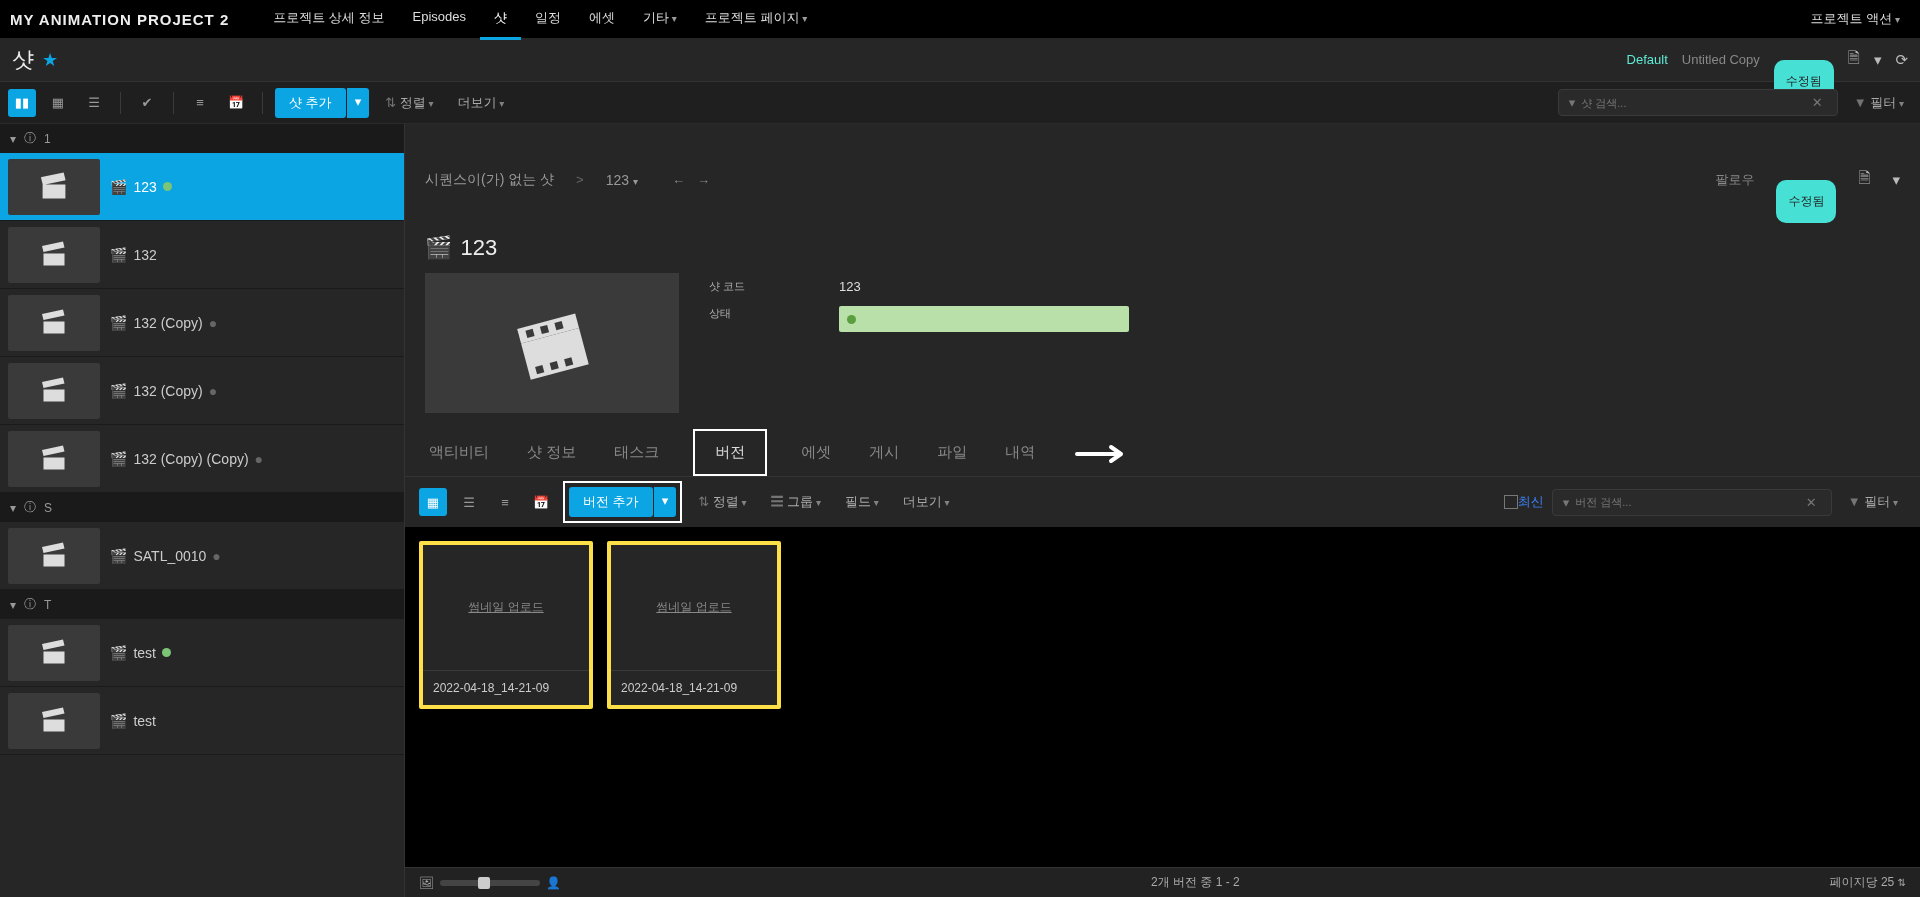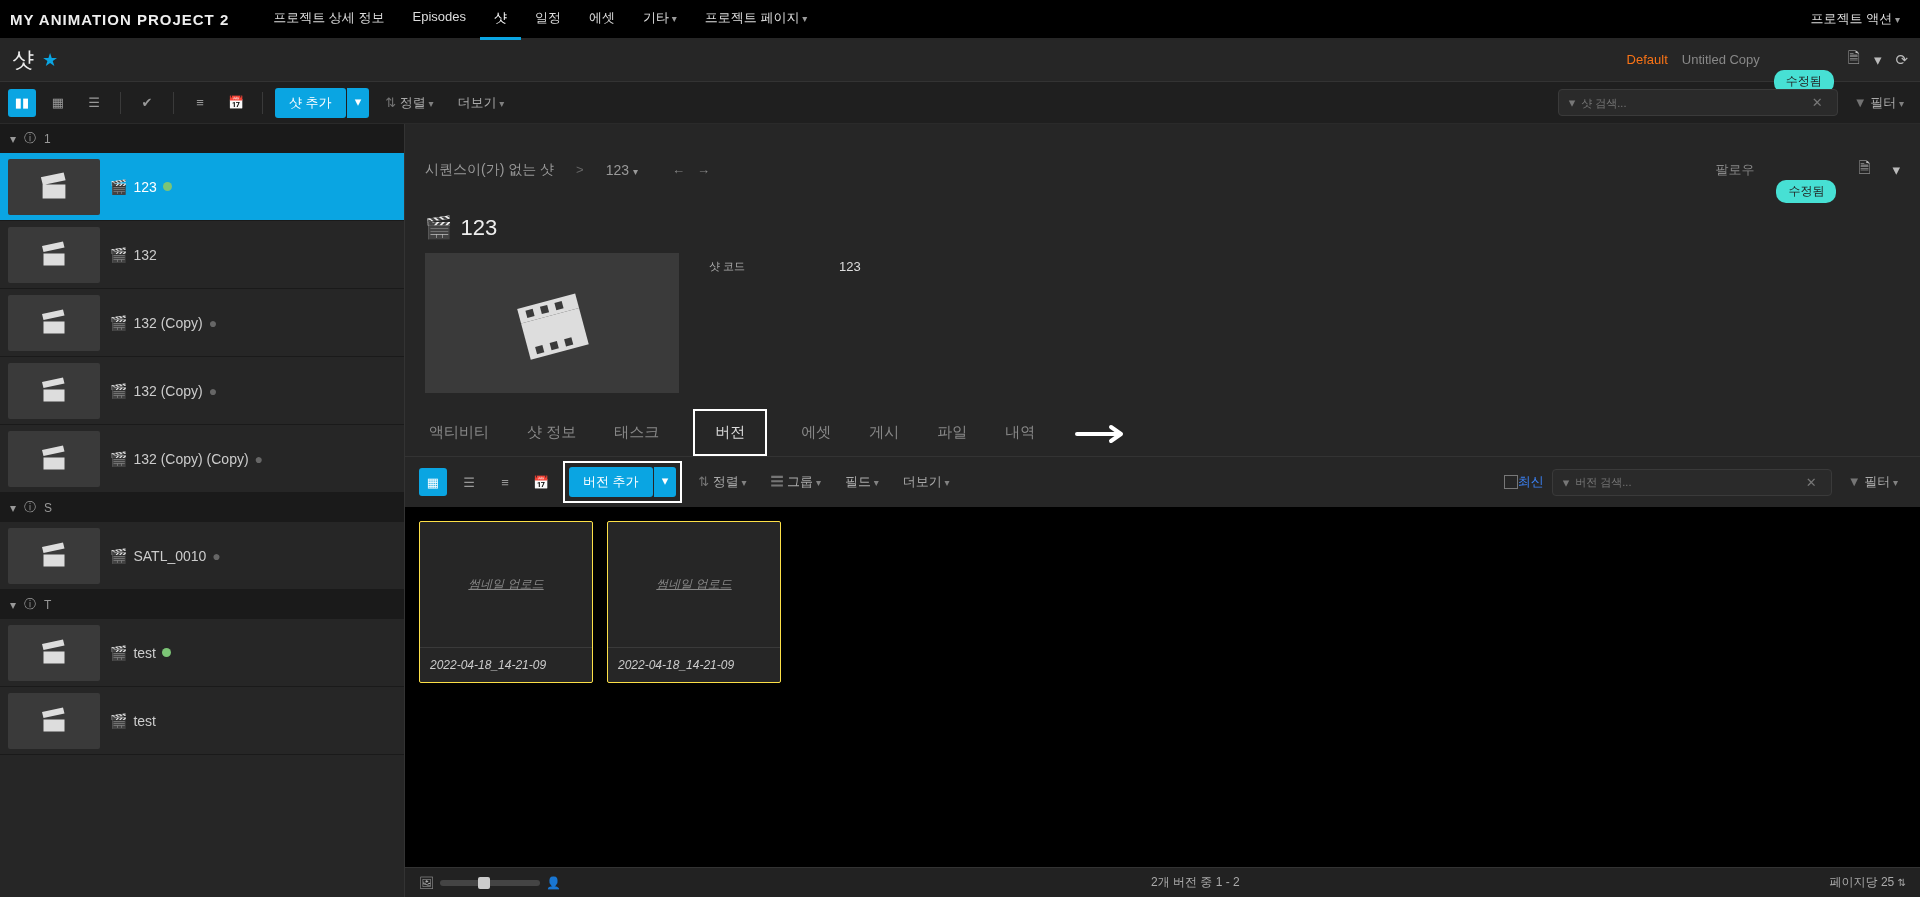--- a/index.html
+++ b/index.html
@@ -45,26 +45,26 @@
   padding: 0 12px;
   border-bottom: 1px solid #333;
 }
 .page-label {
   font-size: 22px;
   color: #eee;
   margin-right: 8px;
 }
 .star { color: #0aa5e2; font-size: 18px; }
 .subbar-right { margin-left: auto; display: flex; align-items: center; gap: 14px; }
-.link-default { color: #f97316; font-size: 13px; }
+.link-default { color: #5eead4; font-size: 13px; }
 .link-muted { color: #888; font-size: 13px; }
 .pill-cyan {
   background: #47e0d4;
   color: #222;
-  padding: 3px 12px;
+  padding: 13px 12px;
   border-radius: 10px;
   font-size: 12px;
   margin-top: 44px;
 }
 .icon-small { color: #bbb; font-size: 15px; cursor: pointer; }
 
 .toolbar {
   height: 42px;
   background: #1f1f1f;
   display: flex;
@@ -247,23 +247,22 @@
   flex: 1;
   background: #000;
   padding: 14px;
   display: flex;
   gap: 14px;
   align-items: flex-start;
 }
 .vcard {
   width: 174px;
   background: #262626;
-  border: 1px solid #fde047;
+  border: 4px solid #fde047;
   border-radius: 2px;
-  font-style: italic;
 }
 .vcard-thumb {
   height: 126px;
   display: flex; align-items: center; justify-content: center;
   color: #888;
   font-size: 12px;
   text-decoration: underline;
   border-bottom: 1px solid #3a3a3a;
 }
 .vcard-label {
@@ -501,20 +500,26 @@
               <rect x="10" y="17" width="2" height="2" fill="#3a3a3a"></rect>
               <rect x="14" y="17" width="2" height="2" fill="#3a3a3a"></rect>
             </g>
           </svg>
       </div>
       <div class="fields">
         <div class="field-row">
           <div class="field-label">샷 코드</div>
           <div class="field-value">123</div>
         </div>
+        <div class="field-row">
+          <div class="field-label">상태</div>
+          <div class="status-bar">
+              <span class="dot2"></span>
+            </div>
+        </div>
       </div>
     </div>
 
     <div class="tabs">
       <div class="tab">액티비티</div>
       <div class="tab">샷 정보</div>
       <div class="tab">태스크</div>
       <div class="arrow-annotation">
         <svg viewBox="0 0 56 22">
             <path d="M2 11 L46 11 M46 11 L36 4 M46 11 L36 18" stroke="#fff" stroke-width="4" fill="none" stroke-linecap="round"></path>

